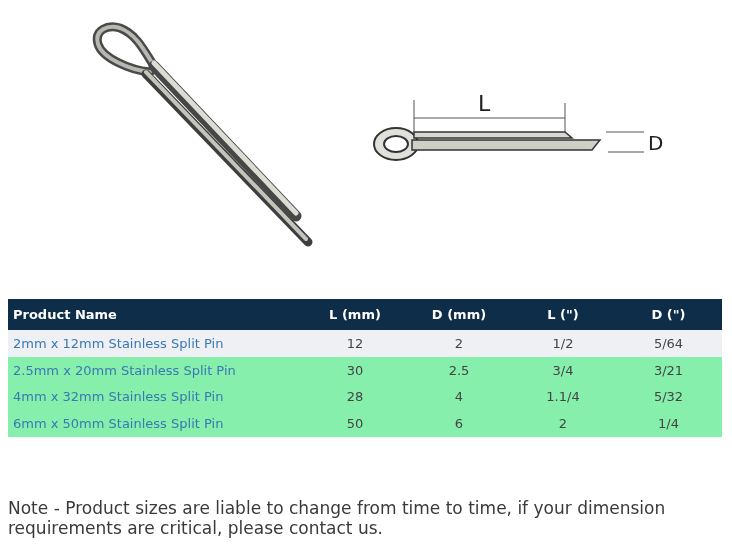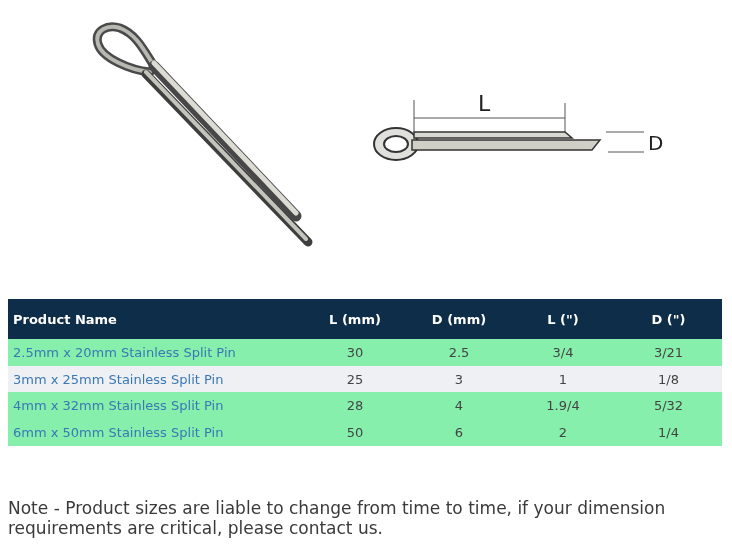--- a/index.html
+++ b/index.html
@@ -4,21 +4,21 @@
 <style>
   html, body { margin: 0; padding: 0; background: #ffffff; }
   body { width: 732px; height: 554px; position: relative; overflow: hidden;
          font-family: "DejaVu Sans", "Liberation Sans", sans-serif; }
   .images { position: absolute; left: 0; top: 0; width: 732px; height: 290px; }
   .photo { position: absolute; left: 80px; top: 10px; width: 250px; height: 250px; }
   .diagram { position: absolute; left: 360px; top: 70px; width: 320px; height: 130px; }
   table.spec { position: absolute; left: 8px; top: 299px; width: 714px;
                border-collapse: collapse; font-size: 13px; }
   table.spec thead th { background: #0e2d48; color: #ffffff; font-weight: bold;
-                        height: 40px; padding: 0; font-size: 13px; }
+                        height: 15px; padding: 8px; font-size: 13px; }
   table.spec thead th.name { text-align: left; padding-left: 5px; }
   table.spec td { height: 26.7px; padding: 0; text-align: center; color: #444444; }
   table.spec td.name { text-align: left; padding-left: 5px; color: #3a78b5; }
   table.spec tr.odd td { background: #eff0f4; }
   table.spec tr.even td { background: #86efac; }
   .col-name { width: 295px; }
   .col-lmm { width: 104px; }
   .col-dmm { width: 104px; }
   .col-lin { width: 104px; }
   .col-din { width: 107px; }
@@ -82,39 +82,39 @@
   <thead>
     <tr>
       <th class="name">Product Name</th>
       <th>L (mm)</th>
       <th>D (mm)</th>
       <th>L (")</th>
       <th>D (")</th>
     </tr>
   </thead>
   <tbody>
+    <tr class="odd">
+      <td class="name"><a class="plink" href="#">2mm x 12mm Stainless Split Pin</a></td>
+      <td>12</td>
+      <td>2</td>
+      <td>1/2</td>
+      <td>5/64</td>
+    </tr>
     <tr class="even">
       <td class="name"><a class="plink" href="#">2.5mm x 20mm Stainless Split Pin</a></td>
       <td>30</td>
       <td>2.5</td>
       <td>3/4</td>
       <td>3/21</td>
     </tr>
-    <tr class="odd">
-      <td class="name"><a class="plink" href="#">3mm x 25mm Stainless Split Pin</a></td>
-      <td>25</td>
-      <td>3</td>
-      <td>1</td>
-      <td>1/8</td>
-    </tr>
     <tr class="even">
       <td class="name"><a class="plink" href="#">4mm x 32mm Stainless Split Pin</a></td>
       <td>28</td>
       <td>4</td>
-      <td>1.9/4</td>
+      <td>1.1/4</td>
       <td>5/32</td>
     </tr>
     <tr class="even">
       <td class="name"><a class="plink" href="#">6mm x 50mm Stainless Split Pin</a></td>
       <td>50</td>
       <td>6</td>
       <td>2</td>
       <td>1/4</td>
     </tr>
   </tbody>

